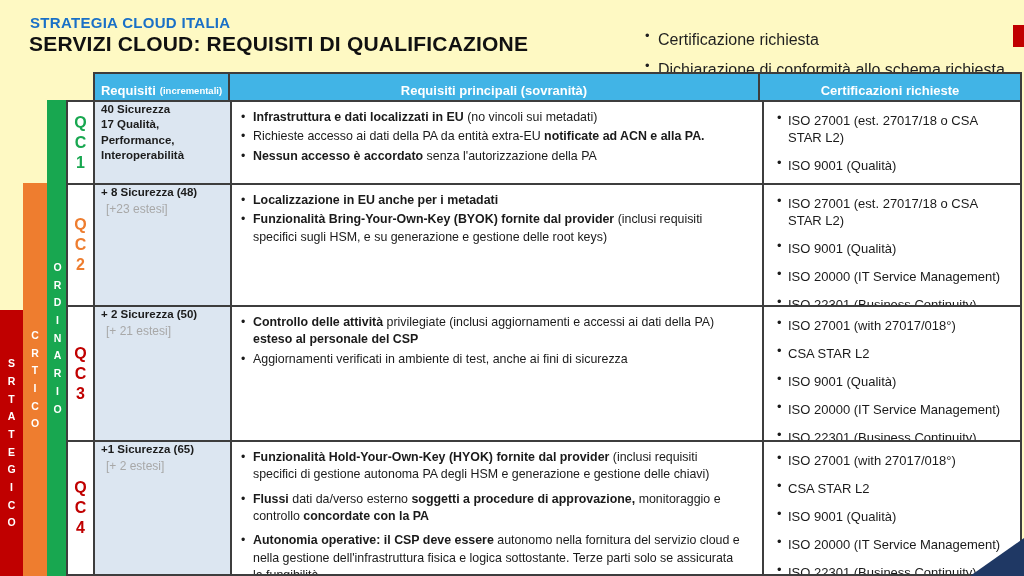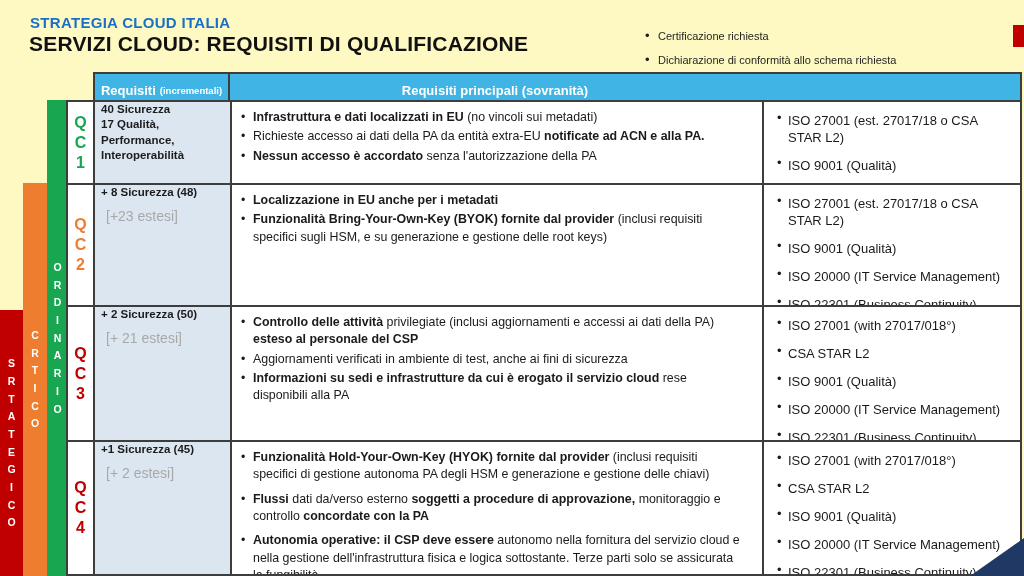--- a/index.html
+++ b/index.html
@@ -5,21 +5,21 @@
   html,body{margin:0;padding:0;background:#888;}
   .slide{position:relative;width:1024px;height:576px;background:#fef9c3;overflow:hidden;
          font-family:"Liberation Sans",sans-serif;color:#1a1a1a;}
 
   
   .eyebrow{position:absolute;left:30px;top:14px;font-size:15px;font-weight:bold;
            color:var(--title-blue);letter-spacing:.3px;}
   .title{position:absolute;left:29px;top:32px;margin:0;font-size:21px;font-weight:bold;
          color:#111;letter-spacing:.2px;}
   .legend{position:absolute;left:645px;top:30px;}
-  .legend-item{position:relative;padding-left:13px;font-size:11px;color:#1f1f1f;
+  .legend-item{position:relative;padding-left:13px;font-size:16px;color:#1f1f1f;
                margin-bottom:10px;line-height:1.25;}
   .legend-item::before{content:"•";position:absolute;left:0;top:-2px;font-size:13px;color:#1f1f1f;}
   .red-chip{position:absolute;left:1013px;top:25px;width:11px;height:22px;background:var(--red);}
 
   
   .bar{position:absolute;display:flex;flex-direction:column;align-items:center;
        justify-content:center;color:#fff;font-weight:bold;font-size:10.5px;}
   .bar span{line-height:1;margin:3.6px 0;}
   #bar-strategico{left:0;top:310px;width:23px;height:266px;}
   #bar-critico{left:23px;top:183px;width:24px;height:393px;}
@@ -38,21 +38,21 @@
   
   .tbl-body{position:absolute;left:66px;top:100px;width:956px;height:476px;box-sizing:border-box;
             border:2px solid var(--border);background:var(--border);display:grid;
             grid-template-columns:25px 135px 530px 1fr;grid-template-rows:81px 120px 133px 1fr;
             grid-gap:2px;gap:2px;}
   .cell{background:#fff;overflow:hidden;}
   .qc-cell{display:flex;flex-direction:column;align-items:center;justify-content:center;
            font-size:16px;font-weight:bold;line-height:1.25;}
   .req-cell{background:var(--cell-blue);padding:0 6px;font-size:11.5px;}
   .req-line{font-weight:bold;color:#1c1c1c;line-height:1.33;}
-  .req-note{color:var(--note-gray);font-size:14px;padding-left:5px;margin-top:8px;}
+  .req-note{color:var(--note-gray);font-size:12px;padding-left:5px;margin-top:2px;}
   .main-cell{padding:7px 20px 4px 7px;font-size:12.4px;line-height:1.4;}
   .bullet{position:relative;padding-left:14px;margin-bottom:2px;}
   .bullet::before{content:"•";position:absolute;left:2px;}
   .r3 .bullet{margin-bottom:7px;}
   .b{font-weight:bold;}
   .cert-cell{padding:11px 6px 4px 13px;font-size:13px;}
   .cert{position:relative;padding-left:11px;margin-bottom:11px;line-height:1.3;}
   .cert::before{content:"•";position:absolute;left:0;top:-3px;font-size:13px;}
 
   .corner-tri{position:absolute;right:0;bottom:0;width:54px;height:38px;background:var(--navy);
@@ -103,20 +103,23 @@
     </div>
 
   <div class="tbl-header" id="tbl-header">
       <div class="h-cell">
         <span class="h-main">Requisiti</span>
         <span class="h-sub">(incrementali)</span>
       </div>
       <div class="h-cell">
         <span class="h-main">Requisiti principali (sovranità)</span>
       </div>
+      <div class="h-cell">
+        <span class="h-main">Certificazioni richieste</span>
+      </div>
     </div>
   <div class="tbl-body" id="tbl-body">
       <div class="cell qc-cell" style="color: rgb(24, 167, 80);">
         <span>Q</span>
         <span>C</span>
         <span>1</span>
       </div>
       <div class="cell req-cell">
         <div class="req-line">40 Sicurezza</div>
         <div class="req-line">17 Qualità,</div>
@@ -156,36 +159,35 @@
         <span>C</span>
         <span>3</span>
       </div>
       <div class="cell req-cell">
         <div class="req-line">+ 2 Sicurezza (50)</div>
         <div class="req-note">[+ 21 estesi]</div>
       </div>
       <div class="cell main-cell r2">
         <div class="bullet"><span class="b">Controllo delle attività </span><span>privilegiate (inclusi aggiornamenti e accessi ai dati della PA) </span><span class="b">esteso al personale del CSP</span></div>
         <div class="bullet"><span>Aggiornamenti verificati in ambiente di test, anche ai fini di sicurezza</span></div>
-        <div class="bullet"><span class="b">Informazioni su sedi e infrastrutture da cui è erogato il servizio cloud </span><span>rese disponibili alla PA</span></div>
       </div>
       <div class="cell cert-cell">
         <div class="cert">ISO 27001 (with 27017/018°)</div>
         <div class="cert">CSA STAR L2</div>
         <div class="cert">ISO 9001 (Qualità)</div>
         <div class="cert">ISO 20000 (IT Service Management)</div>
         <div class="cert">ISO 22301 (Business Continuity)</div>
       </div>
       <div class="cell qc-cell" style="color: rgb(192, 0, 0);">
         <span>Q</span>
         <span>C</span>
         <span>4</span>
       </div>
       <div class="cell req-cell">
-        <div class="req-line">+1 Sicurezza (45)</div>
+        <div class="req-line">+1 Sicurezza (65)</div>
         <div class="req-note">[+ 2 estesi]</div>
       </div>
       <div class="cell main-cell r3">
         <div class="bullet"><span class="b">Funzionalità Hold-Your-Own-Key (HYOK) fornite dal provider </span><span>(inclusi requisiti specifici di gestione autonoma PA degli HSM e generazione e gestione delle chiavi)</span></div>
         <div class="bullet"><span class="b">Flussi </span><span>dati da/verso esterno </span><span class="b">soggetti a procedure di approvazione, </span><span>monitoraggio e controllo </span><span class="b">concordate con la PA</span></div>
         <div class="bullet"><span class="b">Autonomia operative: il CSP deve essere </span><span>autonomo nella fornitura del servizio cloud e nella gestione dell'infrastruttura fisica e logica sottostante. Terze parti solo se assicurata la fungibilità</span></div>
       </div>
       <div class="cell cert-cell">
         <div class="cert">ISO 27001 (with 27017/018°)</div>
         <div class="cert">CSA STAR L2</div>

